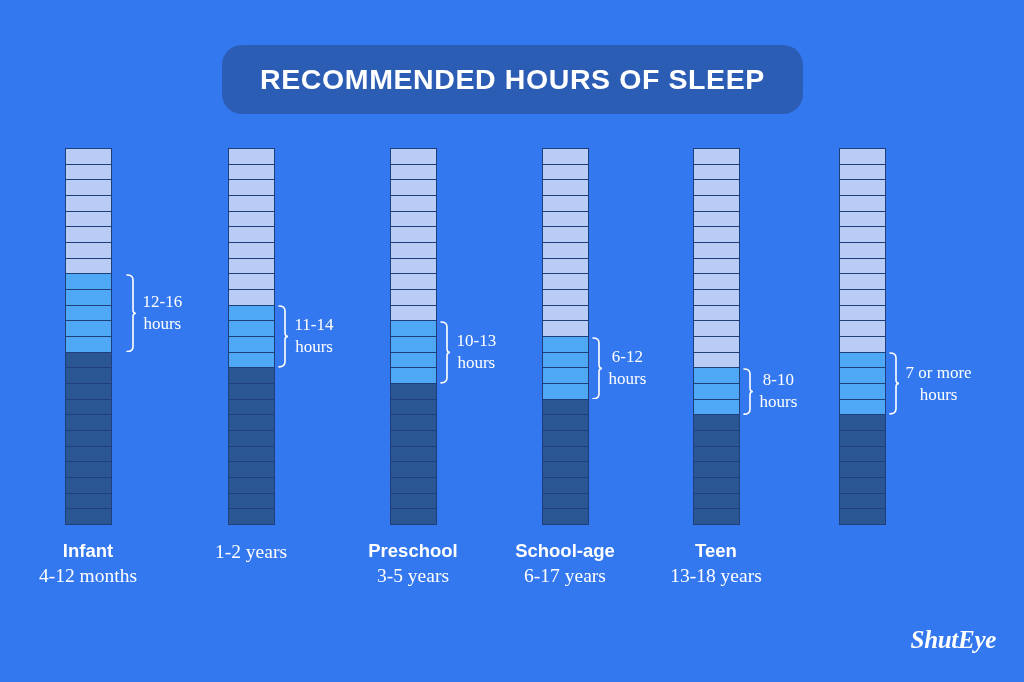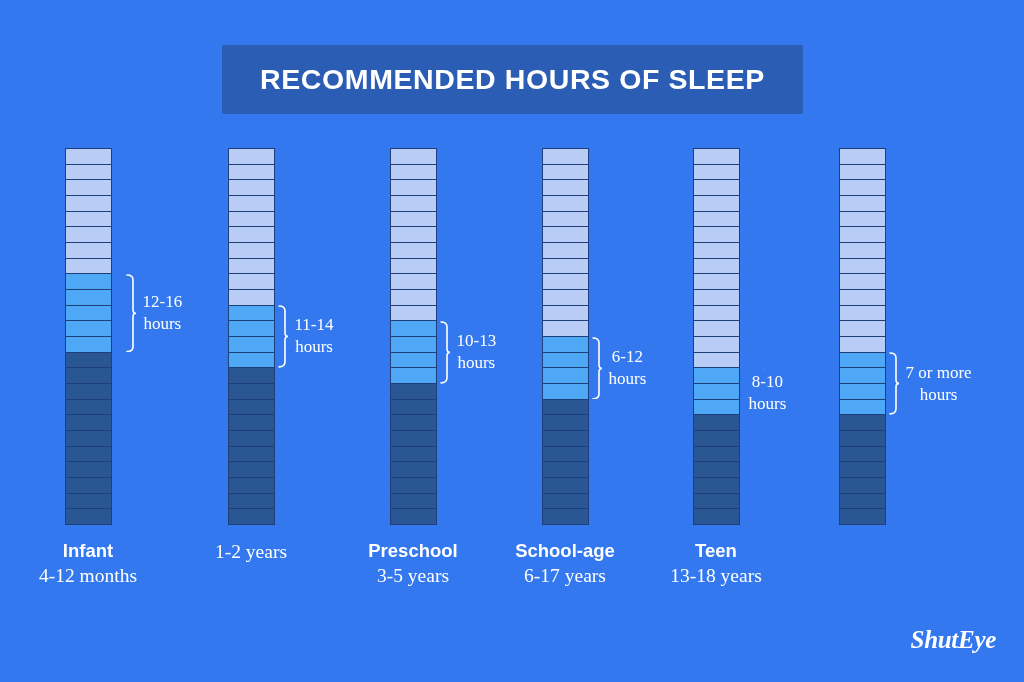--- a/index.html
+++ b/index.html
@@ -20,21 +20,21 @@
   }
 
   
   .title-pill {
     position: absolute;
     left: 222px;
     top: 45px;
     width: 581px;
     height: 69px;
     background: #2C5DB5;
-    border-radius: 2px;
+    border-radius: 20px;
     display: flex;
     align-items: center;
     justify-content: center;
   }
   .title-text {
     color: #FFFFFF;
     font-family: "Liberation Sans", sans-serif;
     font-weight: bold;
     font-size: 28.5px;
     letter-spacing: 0.6px;
@@ -328,21 +328,21 @@
           <div class="seg dark"></div>
           <div class="seg dark"></div>
           <div class="seg dark"></div>
           <div class="seg dark"></div>
         </div>
         <div class="labels">
           <div class="label-title">Teen</div>
           <div class="label-sub">13-18 years</div>
         </div>
       </div>
-      <div class="annotation" style="left: 742.5px; top: 219.917px; height: 47.125px; flex-direction: column;">
+      <div class="annotation" style="left: 742.5px; top: 219.917px; height: 47.125px;">
         <svg class="brace" width="11" height="47.125" viewBox="0 0 11 47.125">
           <path d="M1,1 Q7,1 7,6 L7,19.9625 Q7,23.5625 10,23.5625 Q7,23.5625 7,27.1625 L7,41.125 Q7,46.125 1,46.125" fill="none" stroke="#FFFFFF" stroke-width="1.6" stroke-linecap="round"></path>
         </svg>
         <div class="annotation-text">
           <span class="ln">8-10</span>
           <span class="ln">hours</span>
         </div>
       </div>
       <div class="column" style="left: 787px;">
         <div class="bar">

